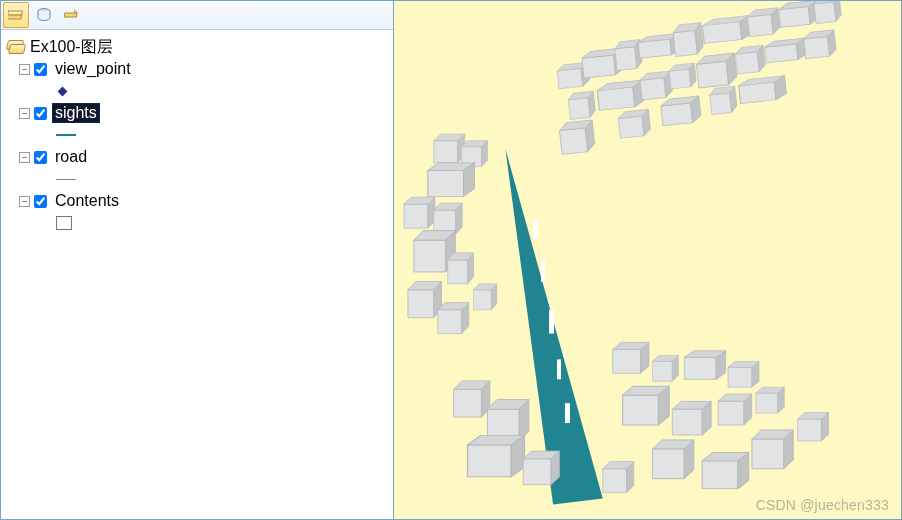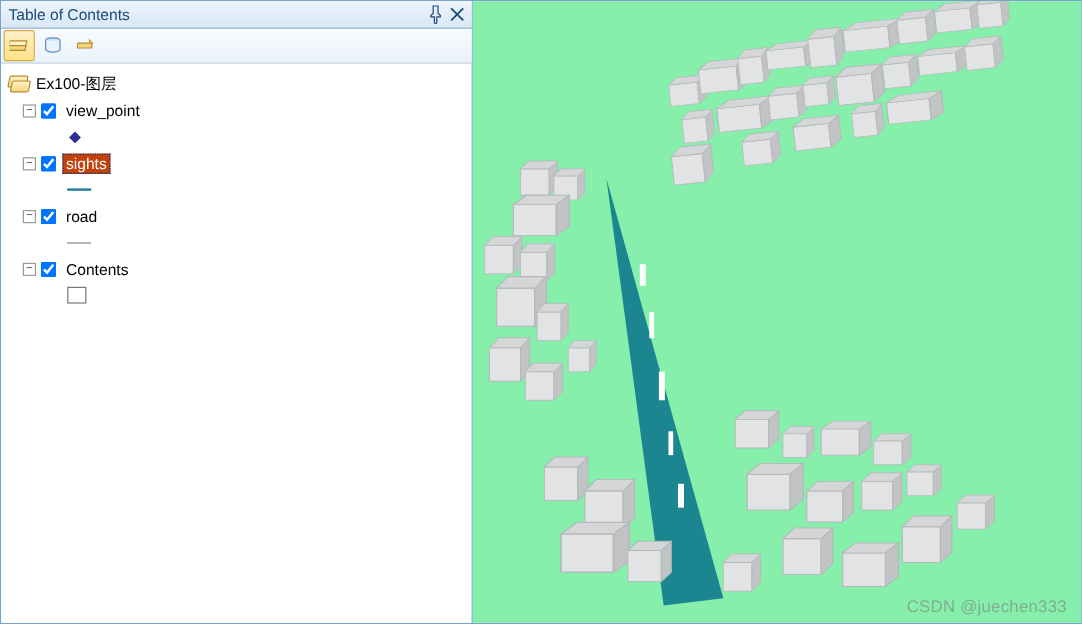--- a/index.html
+++ b/index.html
@@ -106,26 +106,26 @@
     user-select: none;
   }
   .chk {
     width: 13px;
     height: 13px;
     margin: 0 5px 0 2px;
     cursor: pointer;
   }
   .lyr-label {
     padding: 1px 3px;
-    font-size: 13px;
+    font-size: 16px;
     color: #000;
     cursor: pointer;
   }
   .lyr-label.selected {
-    background: #c2410c;
+    background: #0f172a;
     color: #fff;
     outline: 1px dotted #003a7a;
     outline-offset: -1px;
   }
   .sym {
     display: inline-block;
   }
   .sym-point {
     width: 7px; height: 7px;
     background: #2b2f8f;
@@ -162,21 +162,21 @@
     border-radius: 2px;
     background: linear-gradient(#fff3c6,#f4d67b);
     transform: skewX(-12deg);
   }
   .grp-icon::before { top: 0; left: 0; }
   .grp-icon::after  { top: 4px; left: 2px; }
   
   .map {
     flex: 1 1 auto;
     position: relative;
-    background: #86efac;
+    background: #fef9c3;
     overflow: hidden;
   }
   .map svg {
     position: absolute; inset: 0;
     width: 100%; height: 100%;
   }
   .watermark {
     position: absolute;
     right: 12px;
     bottom: 6px;
@@ -186,33 +186,20 @@
     letter-spacing: 0.2px;
     pointer-events: none;
   }
 </style>
 </head>
 <body>
 
 <div class="app">
 
   <div class="panel">
-    <div class="panel-header">
-      <span class="panel-title">Table of Contents</span>
-      <span class="hdr-btn" title="Auto Hide">
-        <svg viewBox="0 0 16 16">
-            <path d="M6 1h4v6l2 2v1H9v5l-1 1-1-1v-5H4V9l2-2V1z" fill="none" stroke="#184a7b" stroke-width="1"></path>
-          </svg>
-      </span>
-      <span class="hdr-btn" title="Close">
-        <svg viewBox="0 0 16 16">
-            <path d="M3 3l10 10M13 3L3 13" stroke="#184a7b" stroke-width="1.5"></path>
-          </svg>
-      </span>
-    </div>
 
     <div class="toolbar">
       <span class="tool-btn active" title="List By Drawing Order">
         <svg viewBox="0 0 16 16">
             <rect x="1" y="4" width="14" height="4" fill="#fff3c6" stroke="#b48a2e" transform="skewX(-10)"></rect>
             <rect x="1" y="8" width="14" height="4" fill="#f4d67b" stroke="#b48a2e" transform="skewX(-10)"></rect>
           </svg>
       </span>
       <span class="tool-btn" title="List By Source">
         <svg viewBox="0 0 16 16">

